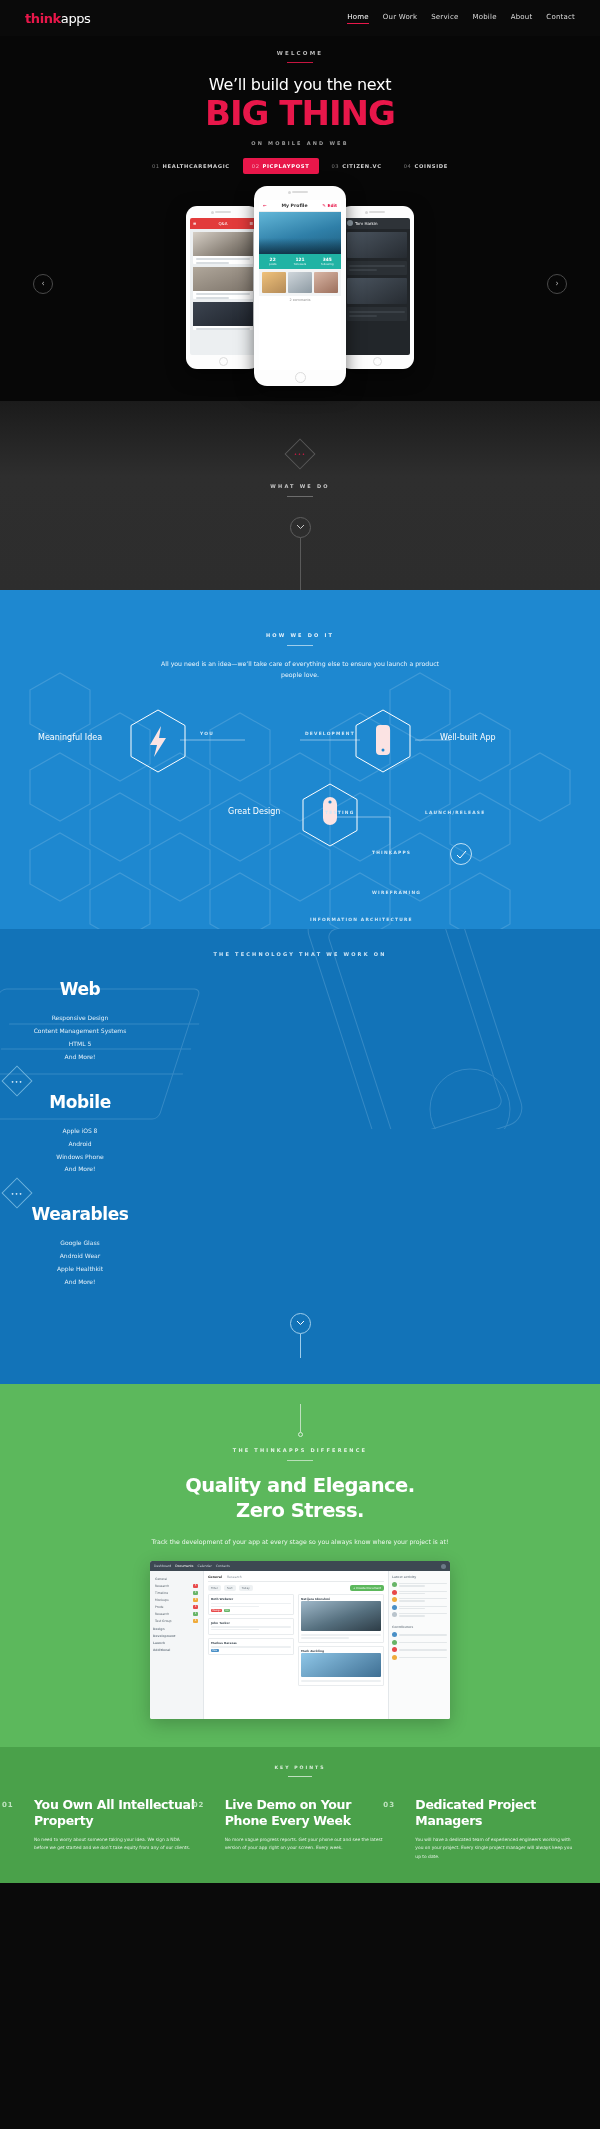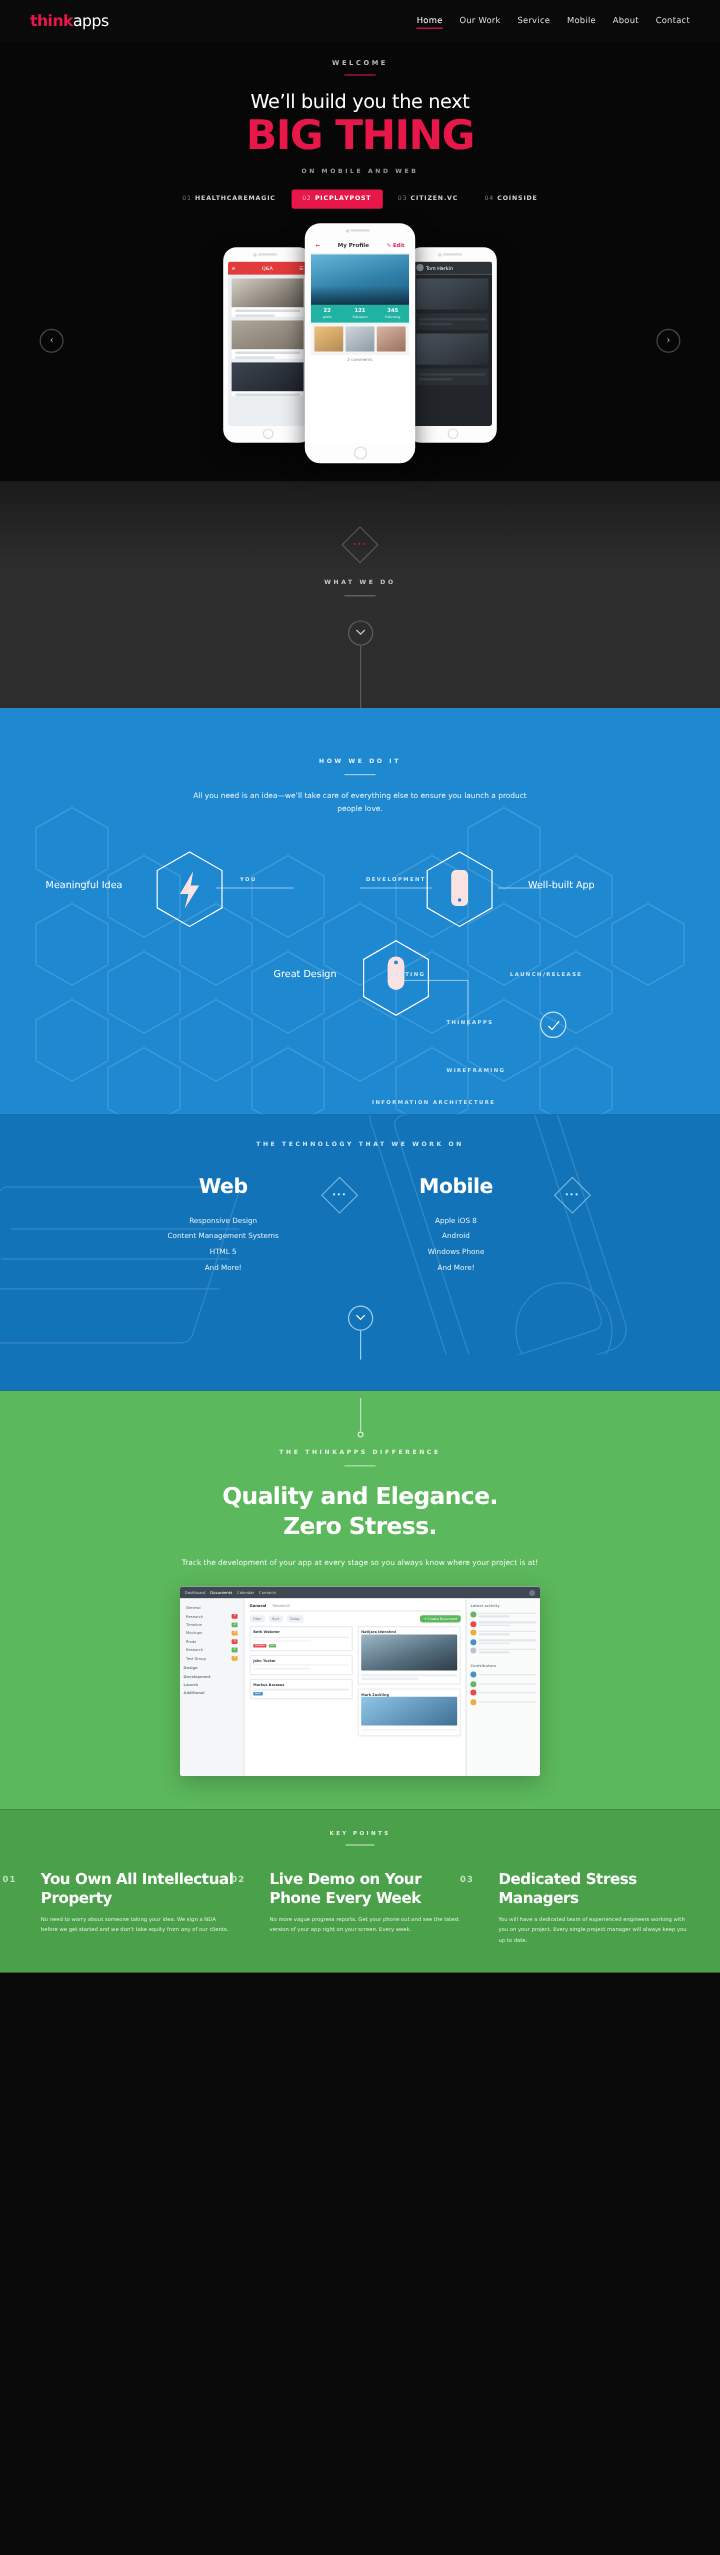--- a/index.html
+++ b/index.html
@@ -138,32 +138,32 @@
   .steplabel { position:absolute; font-size:4.4px; letter-spacing:1.2px;
                color:#cfe7f7; font-weight:700; white-space:nowrap; text-align:center; }
   .checkcircle { position:absolute; width:22px;height:22px;border:1px solid #bfe0f5;
                  border-radius:50%; display:flex;align-items:center;justify-content:center;
                  color:#fff;font-size:10px; }
 
   
   .tech { background:#1273b8; position:relative; overflow:hidden; padding:22px 0 26px; }
   .tech-inner { position:relative; z-index:2; text-align:center; }
   .tech .section-eyebrow { color:#cfe6f6; }
-  .cols { display:flex; justify-content:center; align-items:flex-start; margin-top:22px; }
+  .cols { display:flex; justify-content:center; align-items:flex-start; margin-top:22px;flex-direction:column; }
   .col { width:160px; text-align:center; }
   .col h3 { font-size:17px; font-weight:700; margin-bottom:13px; letter-spacing:-.4px; }
   .col ul { list-style:none; }
   .col li { font-size:6px; color:#e2f0fa; line-height:2.15; }
   .dots { width:22px;height:22px;border:1px solid #6fb3dd;transform:rotate(45deg);
           margin:6px 6px 0; display:flex;align-items:center;justify-content:center; flex:none; }
   .dots i { transform:rotate(-45deg); font-size:6px; color:#cfe6f6; font-style:normal;
             letter-spacing:.5px; }
 
   
-  .green { background:#5cb85c; position:relative; text-align:center; padding-top:10px; }
+  .green { background:#5cb85c; position:relative; text-align:center; padding-top:24px; }
   .green .section-eyebrow { color:#e6f5e6; }
   .green .section-rule { background:#b9e0b9; }
   .green h2 { font-size:19.5px; font-weight:700; line-height:1.3; margin-top:12px;
               letter-spacing:-.5px; }
   .green p.lead { font-size:6.2px; line-height:1.9; color:#edf8ed; margin-top:12px; }
 
   
   .dash { width:300px; margin:14px auto 0; background:#fff; border-radius:2px;
           box-shadow:0 5px 18px rgba(0,0,0,.22); overflow:hidden; text-align:left;
           position:relative; z-index:3; }
@@ -482,20 +482,29 @@
           <ul>
             <li>Apple iOS 8</li>
             <li>Android</li>
             <li>Windows Phone</li>
             <li>And More!</li>
           </ul>
         </div>
         <div class="dots">
           <i>•••</i>
         </div>
+        <div class="col">
+          <h3>Wearables</h3>
+          <ul>
+            <li>Google Glass</li>
+            <li>Android Wear</li>
+            <li>Apple Healthkit</li>
+            <li>And More!</li>
+          </ul>
+        </div>
       </div>
 
       <div class="chev" style="border-color:#9ecdeb;color:#fff;margin-top:24px">
         <svg width="9" height="6" viewBox="0 0 9 6">
             <path d="M1 1l3.5 3.5L8 1" fill="none" stroke="#ffffff" stroke-width="1"></path>
           </svg>
       </div>
       <div class="connector" style="height:24px;background:#9ecdeb;"></div>
     </div>
   </div>
@@ -681,19 +690,19 @@
         <h4>You Own All Intellectual Property</h4>
         <p>No need to worry about someone taking your idea. We sign a NDA before we get started and we don’t take equity from any of our clients.</p>
       </div>
       <div class="kp" style="padding-left:20px">
         <span class="num">02</span>
         <h4>Live Demo on Your Phone Every Week</h4>
         <p>No more vague progress reports. Get your phone out and see the latest version of your app right on your screen. Every week.</p>
       </div>
       <div class="kp" style="padding-left:20px">
         <span class="num">03</span>
-        <h4>Dedicated Stress Managers</h4>
+        <h4>Dedicated Project Managers</h4>
         <p>You will have a dedicated team of experienced engineers working with you on your project. Every single project manager will always keep you up to date.</p>
       </div>
     </div>
   </div>
 
 </div>
 
 </body></html>

